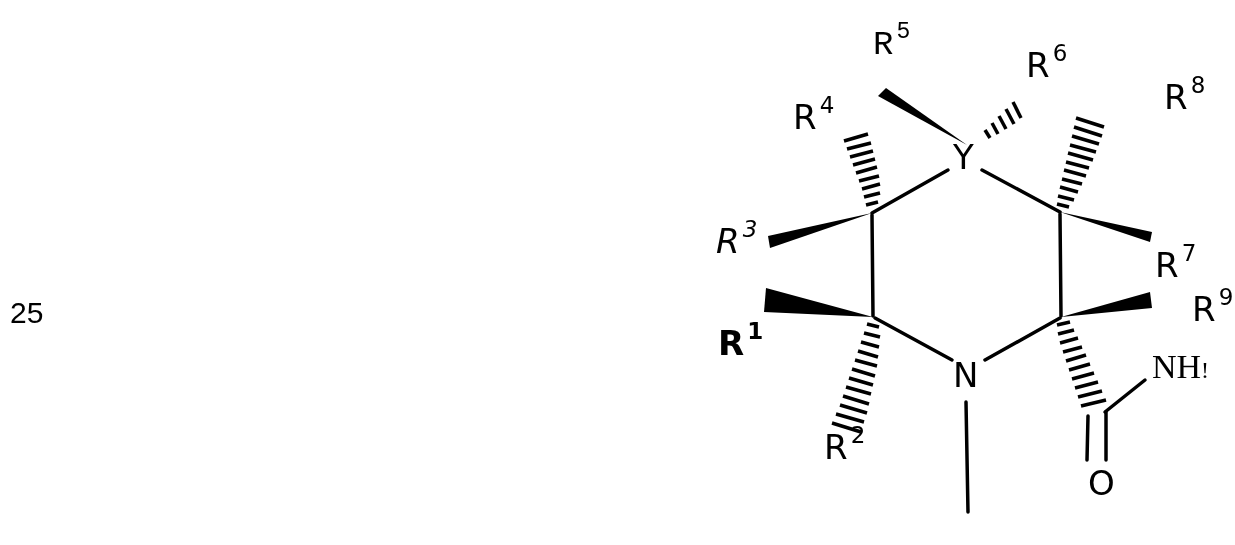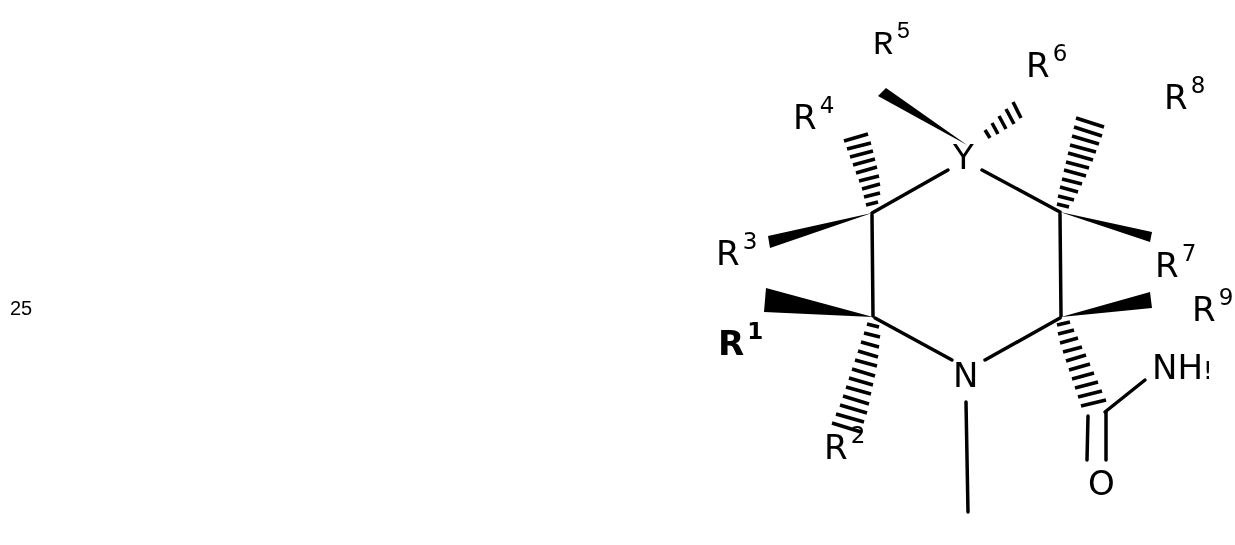--- a/index.html
+++ b/index.html
@@ -1,20 +1,20 @@
 <!DOCTYPE html>
 <html><head>
   <meta charset="utf-8">
   <style>
     html, body { margin: 0; padding: 0; background: #ffffff; }
     body { width: 1235px; height: 545px; position: relative; overflow: hidden; }
     #figure { position: absolute; left: 0; top: 0; width: 1235px; height: 545px; }
     .lbl { position: absolute; font-family: "DejaVu Sans", sans-serif; color: #000; font-size: 34px; line-height: 1; white-space: nowrap; }
     .lbl sup { font-size: 23px; position: relative; top: -16px; margin-left: 3px; vertical-align: baseline; }
-    .num { position: absolute; font-family: "Liberation Sans", sans-serif; font-size: 20px; color: #000; line-height: 1; }
+    .num { position: absolute; font-family: "Liberation Sans", sans-serif; font-size: 30px; color: #000; line-height: 1; }
   </style>
 </head>
 <body>
 
 <div id="figure">
 
   <span class="num" style="left:10px; top:298px;">25</span>
 
   <svg width="1235" height="545" style="position:absolute;left:0;top:0;">
     <defs>
@@ -99,24 +99,24 @@
       <line x1="1078" y1="397" x2="1102" y2="391"></line>
       <line x1="1081" y1="406" x2="1106" y2="400"></line>
     </g>
   </svg>
 
   <span class="lbl" style="left:953px; top:140px;">Y</span>
   <span class="lbl" style="left:953px; top:358px;">N</span>
 
   <span class="lbl" style="left:718px; top:326px;font-weight:bold;"><span>R</span><sup>1</sup></span>
   <span class="lbl" style="left:824px; top:430px;"><span>R</span><sup>2</sup></span>
-  <span class="lbl" style="left:716px; top:236px;"><span>R</span><sup>3</sup></span>
+  <span class="lbl" style="left:716px; top:224px;font-style:italic;"><span>R</span><sup>3</sup></span>
   <span class="lbl" style="left:793px; top:100px;"><span>R</span><sup>4</sup></span>
   <span class="lbl" style="left:873px; top:28px;font-family:Liberation Mono, monospace;"><span>R</span><sup>5</sup></span>
   <span class="lbl" style="left:1026px; top:48px;"><span>R</span><sup>6</sup></span>
   <span class="lbl" style="left:1140px; top:80px;margin-left:24px;"><span>R</span><sup>8</sup></span>
   <span class="lbl" style="left:1155px; top:220px;margin-top:28px;"><span>R</span><sup>7</sup></span>
   <span class="lbl" style="left:1192px; top:292px;"><span>R</span><sup>9</sup></span>
 
   <span class="lbl" style="left:1088px; top:466px;">O</span>
-  <span class="lbl" style="left:1152px; top:350px;"><span>NH</span><span style="font-size:24px;">!</span></span>
+  <span class="lbl" style="left:1152px; top:350px;font-family:Liberation Serif, serif;"><span>NH</span><span style="font-size:24px;">!</span></span>
 
 </div>
 
 </body></html>

